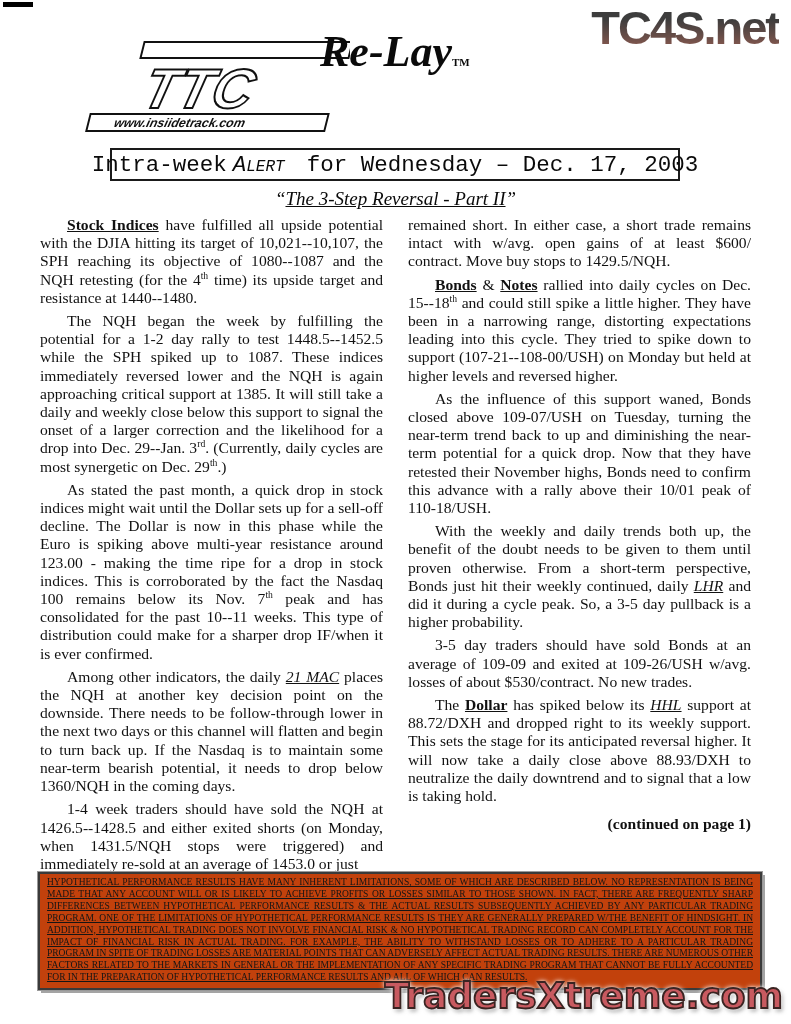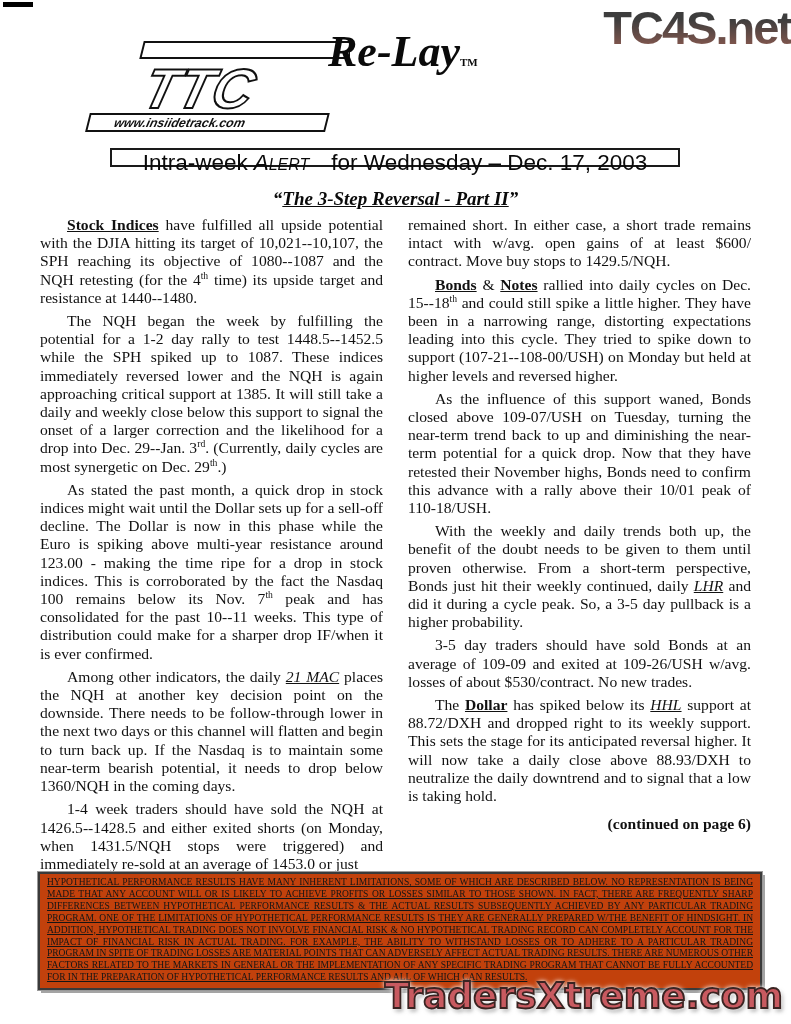--- a/index.html
+++ b/index.html
@@ -14,52 +14,52 @@
   .page{
     position:relative;width:791px;height:1024px;margin:0 auto;
     background:#ffffff;overflow:hidden;
     font-family:"Liberation Serif", serif;color:var(--ink);
   }
   
   .scan-artifact{position:absolute;left:3px;top:2px;width:30px;height:5px;background:#000;}
 
   
   .tc4s{
-    position:absolute;top:0px;right:0;
+    position:absolute;top:0px;right:12px;
     font-family:"Liberation Sans", sans-serif;font-weight:bold;
     font-size:47px;letter-spacing:-2px;
     background:linear-gradient(to bottom, var(--tc4s-top) 35%, var(--tc4s-bottom) 90%);
     -webkit-background-clip:text;background-clip:text;
     -webkit-text-fill-color:transparent;color:#4a4a4a;
   }
 
   
   .masthead{position:absolute;left:50px;top:28px;width:560px;height:115px;}
   .ittc-svg{position:absolute;left:0;top:8px;}
   .relay{
     position:absolute;left:250px;top:2px;
     font-family:"Liberation Serif", serif;font-weight:bold;font-style:italic;
     font-size:44px;line-height:0.98;color:#0a0a0a;letter-spacing:0px;
   }
-  .relay .line2{margin-left:28px;white-space:nowrap;}
+  .relay .line2{margin-left:20px;white-space:nowrap;}
   .relay .tm{font-size:11px;font-style:normal;font-weight:bold;vertical-align:baseline;}
 
   
   .alert-box{
-    position:absolute;left:110px;top:148px;width:570px;height:19px;
-    border:2px solid #1a1a1a;display:flex;align-items:flex-start;justify-content:center;
-    font-family:Liberation Sans, sans-serif;font-size:22.5px;color:#0a0a0a;
+    position:absolute;left:110px;top:148px;width:570px;height:33px;
+    border:2px solid #1a1a1a;display:flex;align-items:center;justify-content:center;
+    font-family:Liberation Mono, monospace;font-size:22.5px;color:#0a0a0a;
     white-space:nowrap;
   }
   .alert-caps{font-style:italic;font-variant:small-caps;margin:0 22px 0 6px;}
 
   
   .headline{
     position:absolute;left:0;top:188px;width:100%;text-align:center;
-    font-weight:bold;font-style:italic;font-size:19px;color:#0a0a0a;
+    font-weight:normal;font-style:italic;font-size:19px;color:#0a0a0a;
   }
   .headline .underlined{text-decoration:underline;}
 
   
   .columns{
     position:absolute;left:40px;top:216px;width:712px;display:flex;gap:25px;
   }
   .col{width:343px;font-size:15.6px;line-height:18.2px;text-align:justify;}
   .para{margin:0 0 5px 0;text-indent:27px;}
   .para.no-indent{text-indent:0;}
@@ -145,21 +145,21 @@
         <p class="para"><span>Among other indicators, the daily </span><span class="iu">21 MAC</span><span> places the NQH at another key decision point on the downside.  There needs to be follow-through lower in the next two days or this channel will flatten and begin to turn back up.  If the Nasdaq is to maintain some near-term bearish potential, it needs to drop below 1360/NQH in the coming days.</span></p>
         <p class="para"><span>1-4 week traders should have sold the NQH at 1426.5--1428.5 and either exited shorts (on Monday, when 1431.5/NQH stops were triggered) and immediately re-sold at an average of 1453.0 or just</span></p>
       </div>
     <div class="col">
         <p class="para no-indent"><span>remained short.  In either case, a short trade remains intact with w/avg. open gains of at least $600/ contract.  Move buy stops to 1429.5/NQH.</span></p>
         <p class="para"><span class="bu">Bonds</span><span> &amp; </span><span class="bu">Notes</span><span> rallied into daily cycles on Dec. 15--18</span><sup>th</sup><span> and could still spike a little higher.  They have been in a narrowing range, distorting expectations leading into this cycle.  They tried to spike down to support (107-21--108-00/USH) on Monday but held at higher levels and reversed higher.</span></p>
         <p class="para"><span>As the influence of this support waned, Bonds closed above 109-07/USH on Tuesday, turning the near-term trend back to up and diminishing the near-term potential for a quick drop.  Now that they have retested their November highs, Bonds need to confirm this advance with a rally above their 10/01 peak of 110-18/USH.</span></p>
         <p class="para"><span>With the weekly and daily trends both up, the benefit of the doubt needs to be given to them until proven otherwise.   From a short-term perspective, Bonds just hit their weekly continued, daily </span><span class="iu">LHR</span><span> and did it during a cycle peak.  So, a 3-5 day pullback is a higher probability.</span></p>
         <p class="para"><span>3-5 day traders should have sold Bonds at an average of 109-09 and exited at 109-26/USH w/avg. losses of about $530/contract.  No new trades.</span></p>
         <p class="para"><span>The </span><span class="bu">Dollar</span><span> has spiked below its </span><span class="iu">HHL</span><span> support at 88.72/DXH and dropped right to its weekly support. This sets the stage for its anticipated reversal higher.  It will now take a daily close above 88.93/DXH to neutralize the daily downtrend and to signal that a low is taking hold.</span></p>
-        <p class="para align-right"><span>(continued on page 6)</span></p>
+        <p class="para align-right"><span>(continued on page 1)</span></p>
       </div>
   </div>
 
 
   <div class="disclaimer">HYPOTHETICAL PERFORMANCE RESULTS HAVE MANY INHERENT LIMITATIONS, SOME OF WHICH ARE DESCRIBED BELOW.  NO REPRESENTATION IS BEING MADE THAT ANY ACCOUNT WILL OR IS LIKELY TO ACHIEVE PROFITS OR LOSSES SIMILAR TO THOSE SHOWN.  IN FACT, THERE ARE FREQUENTLY SHARP DIFFERENCES BETWEEN HYPOTHETICAL PERFORMANCE RESULTS &amp; THE ACTUAL RESULTS SUBSEQUENTLY ACHIEVED BY ANY PARTICULAR TRADING PROGRAM. ONE OF THE LIMITATIONS OF HYPOTHETICAL PERFORMANCE RESULTS IS THEY ARE GENERALLY PREPARED W/THE BENEFIT OF HINDSIGHT.  IN ADDITION, HYPOTHETICAL TRADING DOES NOT INVOLVE FINANCIAL RISK &amp; NO HYPOTHETICAL TRADING RECORD CAN COMPLETELY ACCOUNT FOR THE IMPACT OF FINANCIAL RISK IN ACTUAL TRADING. FOR EXAMPLE, THE ABILITY TO WITHSTAND LOSSES OR TO ADHERE TO A PARTICULAR TRADING PROGRAM IN SPITE OF TRADING LOSSES ARE MATERIAL POINTS THAT CAN ADVERSELY AFFECT ACTUAL TRADING RESULTS.  THERE ARE NUMEROUS OTHER FACTORS RELATED TO THE MARKETS IN GENERAL OR THE IMPLEMENTATION OF ANY SPECIFIC TRADING PROGRAM THAT CANNOT BE FULLY ACCOUNTED FOR IN THE PREPARATION OF HYPOTHETICAL PERFORMANCE RESULTS AND ALL OF WHICH CAN RESULTS.</div>
 
   <div class="footer-logo">TradersXtreme.com</div>
 
 </div>
 

